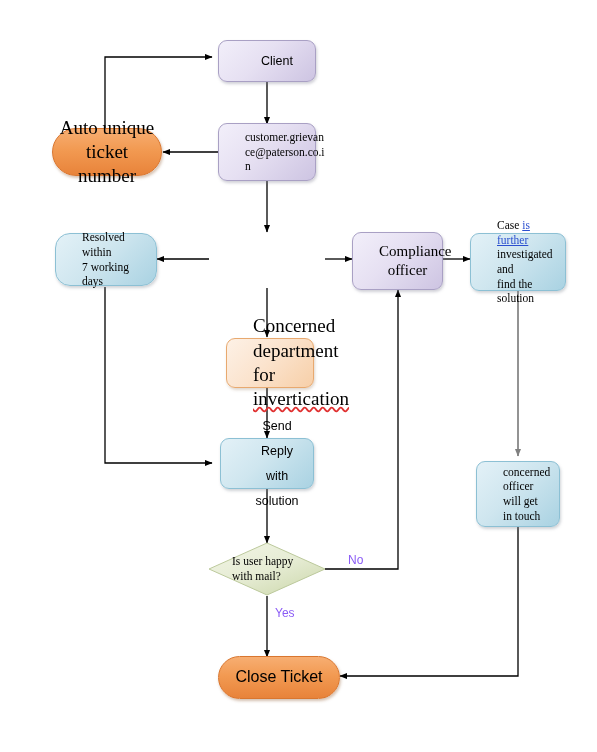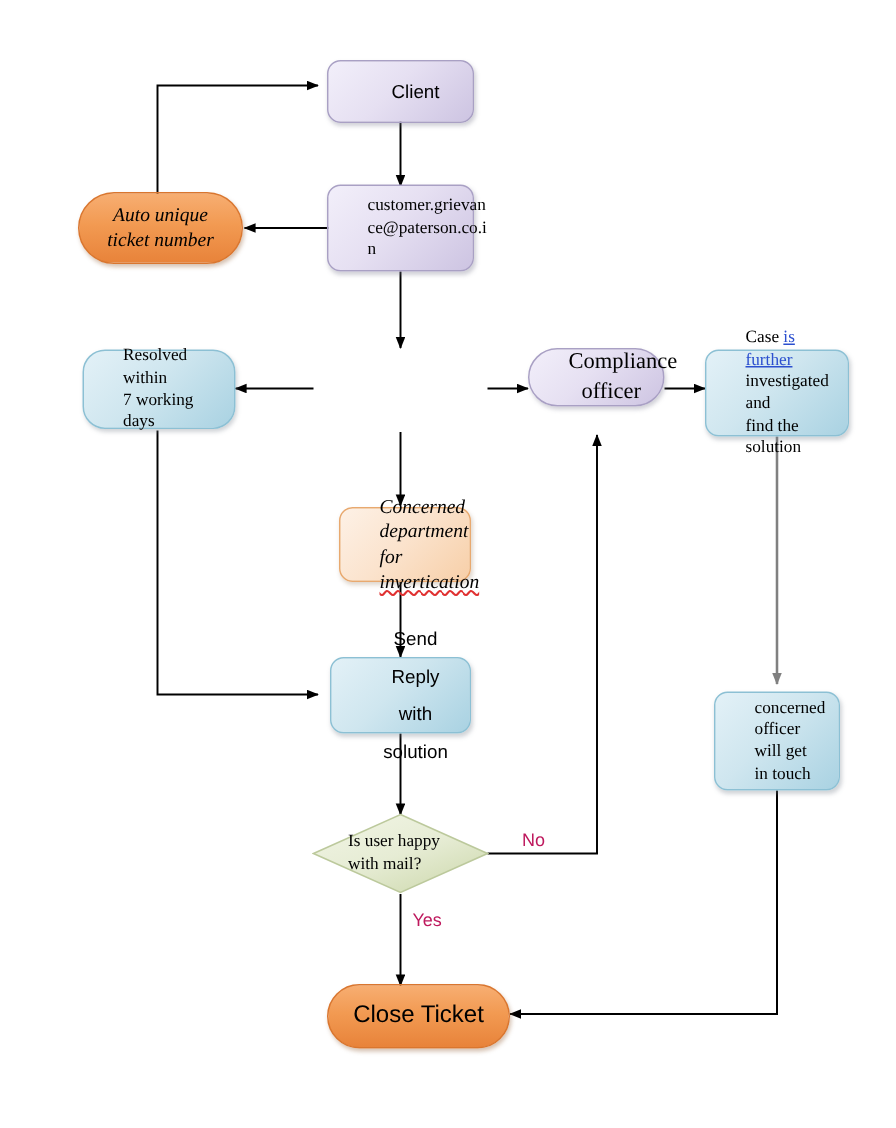--- a/index.html
+++ b/index.html
@@ -85,21 +85,21 @@
     width: 100%; height: 100%;
   }
   .green-diamond .txt {
     position: relative;
     z-index: 2;
     padding: 0 24px;
   }
 
   
   .serif-sm   { font-family: "Liberation Serif", serif; font-size: 11.5px; }
-  .serif-md   { font-family: "Liberation Serif", serif; font-size: 13px; font-style: italic; }
+  .serif-md   { font-family: "Liberation Serif", serif; font-size: 19px; }
   .serif-lg   { font-family: "Liberation Serif", serif; font-size: 15px; }
   .sans-md    { font-family: "Liberation Sans", sans-serif; font-size: 12.5px; }
   .sans-lg    { font-family: "Liberation Sans", sans-serif; font-size: 16px; }
 
   .lead-loose { line-height: 2.0; }
   .txt-left   { text-align: left; }
 
   
   .spell-red {
     text-decoration: underline wavy #e03131;
@@ -109,21 +109,21 @@
     color: #2b4fcf;
     text-decoration: underline;
     text-decoration-color: #2b4fcf;
     text-underline-offset: 1px;
   }
 
   .edge-label {
     position: absolute;
     font-family: "Liberation Sans", sans-serif;
     font-size: 12px;
-    color: #be185d;
+    color: #8b5cf6;
   }
 </style>
 </head>
 <body>
 
 <div id="canvas">
 
   <svg id="edges" viewBox="0 0 597 752">
     <defs>
       <marker id="arrow" markerWidth="9" markerHeight="9" refX="7.4" refY="3.2" orient="auto" markerUnits="userSpaceOnUse">
@@ -181,21 +181,21 @@
 
   <div class="node pill orange serif-md" style="left:52px; top:128px; width:110px; height:48px;">
     <span class="txt"><span>Auto unique</span><br><span>ticket number</span></span>
   </div>
 
 
   <div class="node rounded blue serif-sm txt-left" style="left:55px; top:233px; width:102px; height:53px;border-radius:15px;">
     <span class="txt"><span>Resolved within</span><br><span>7 working days</span></span>
   </div>
 
-  <div class="node rounded purple serif-lg" style="left:352px; top:232px; width:91px; height:39px;border-radius:20px;">
+  <div class="node rounded purple serif-lg" style="left:352px; top:232px; width:91px; height:58px;">
     <span class="txt"><span>Compliance</span><br><span>officer</span></span>
   </div>
 
   <div class="node rounded blue serif-sm txt-left" style="left:470px; top:233px; width:96px; height:58px;">
     <span class="txt"><span>Case</span> <span class="grammar-blue">is  further</span><br><span>investigated and</span><br><span>find the solution</span></span>
   </div>
 
   <div class="node rounded peach serif-md txt-left" style="left:226px; top:338px; width:88px; height:50px;">
     <span class="txt"><span>Concerned</span><br><span>department for</span><br><span class="spell-red">invertication</span></span>
   </div>

